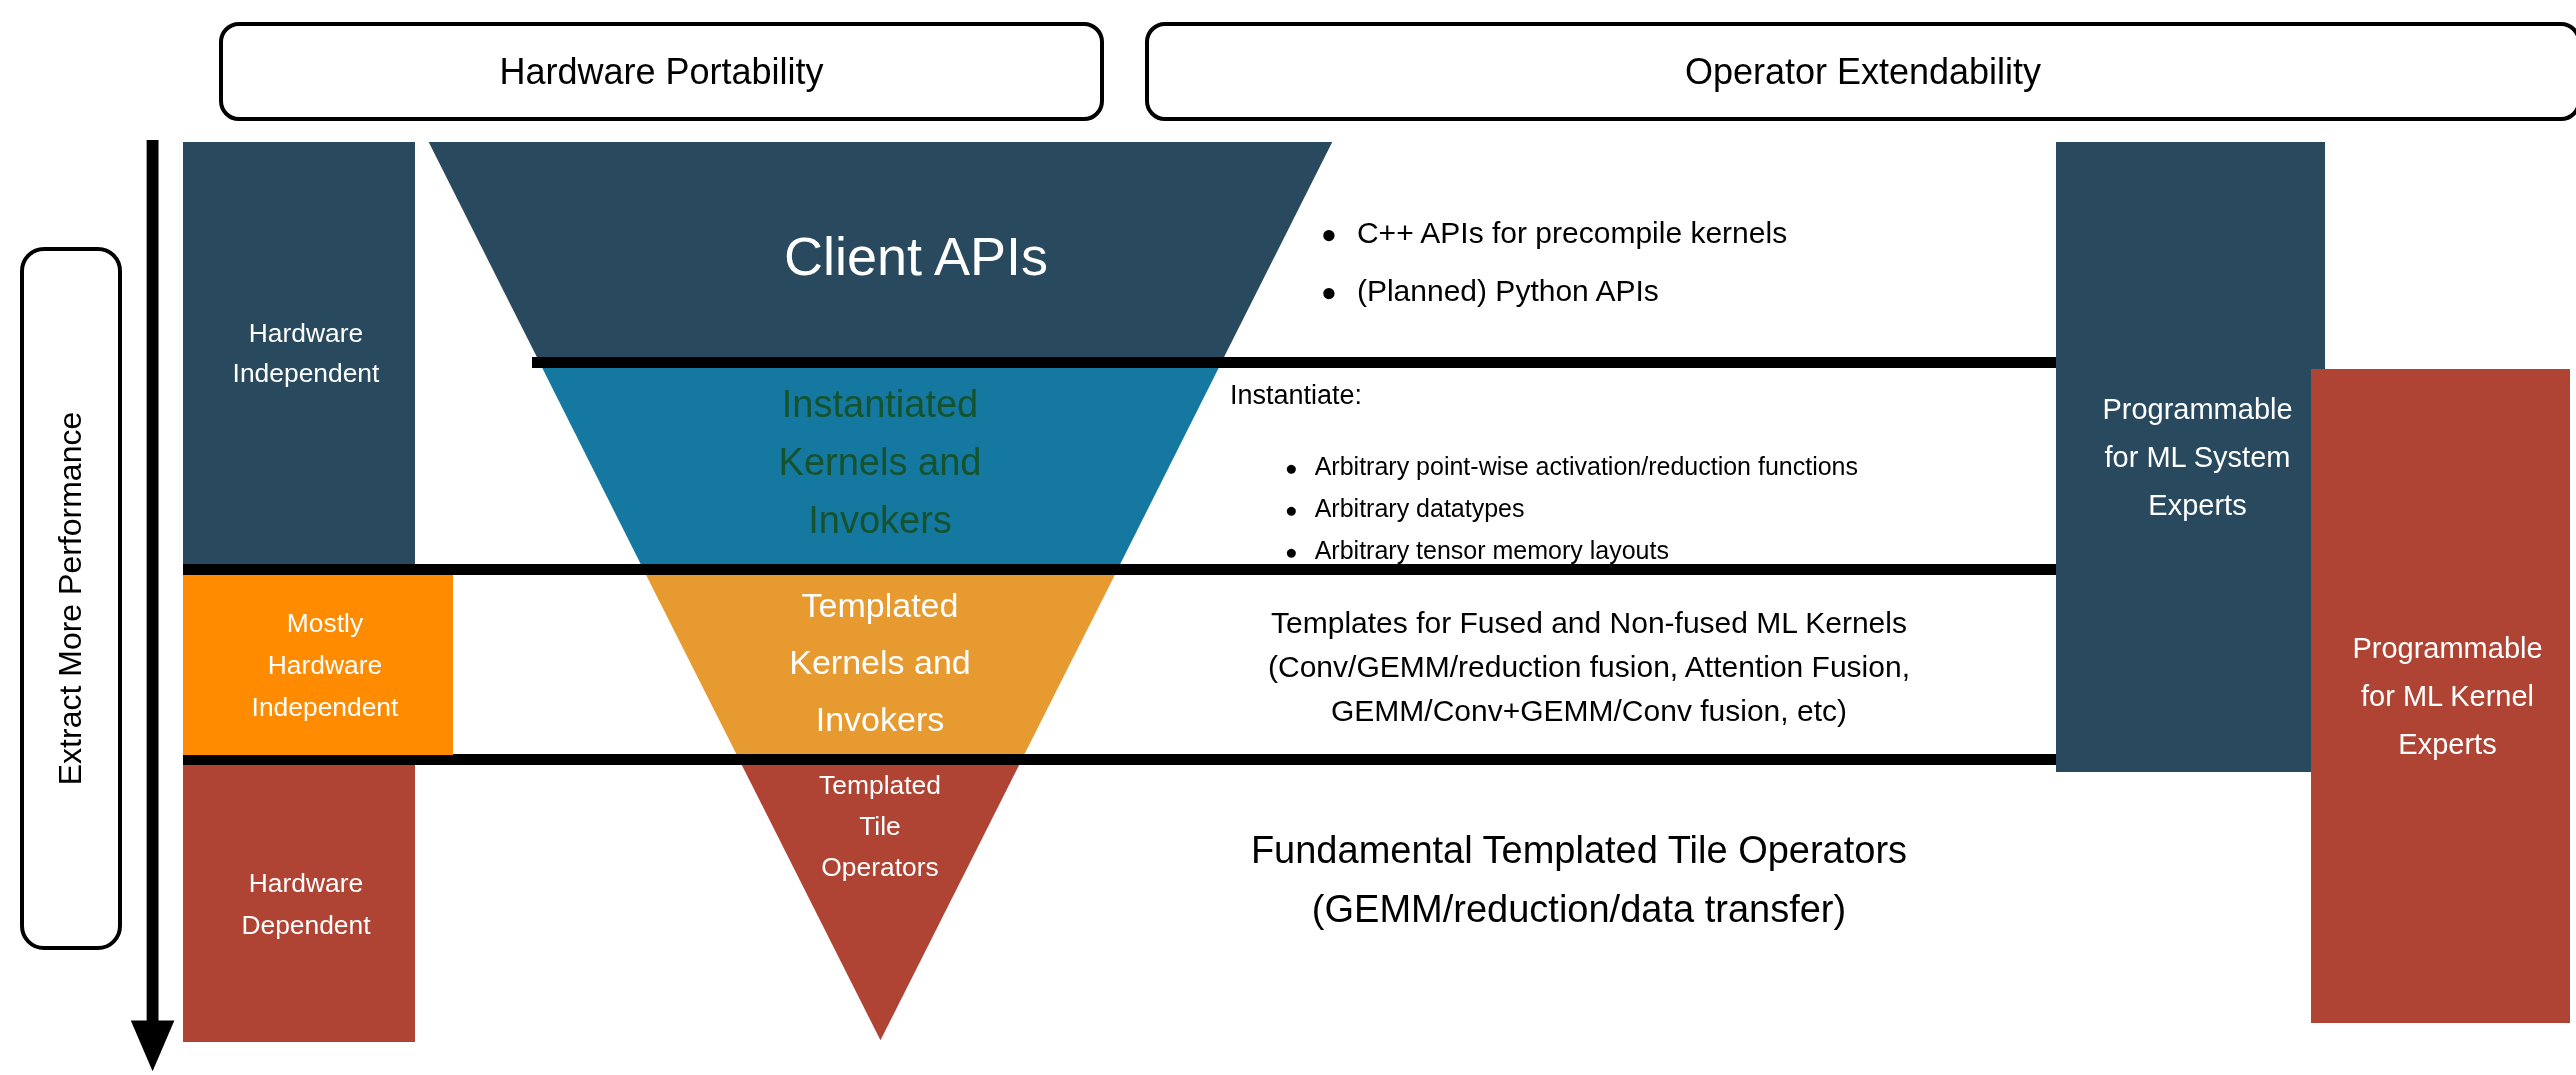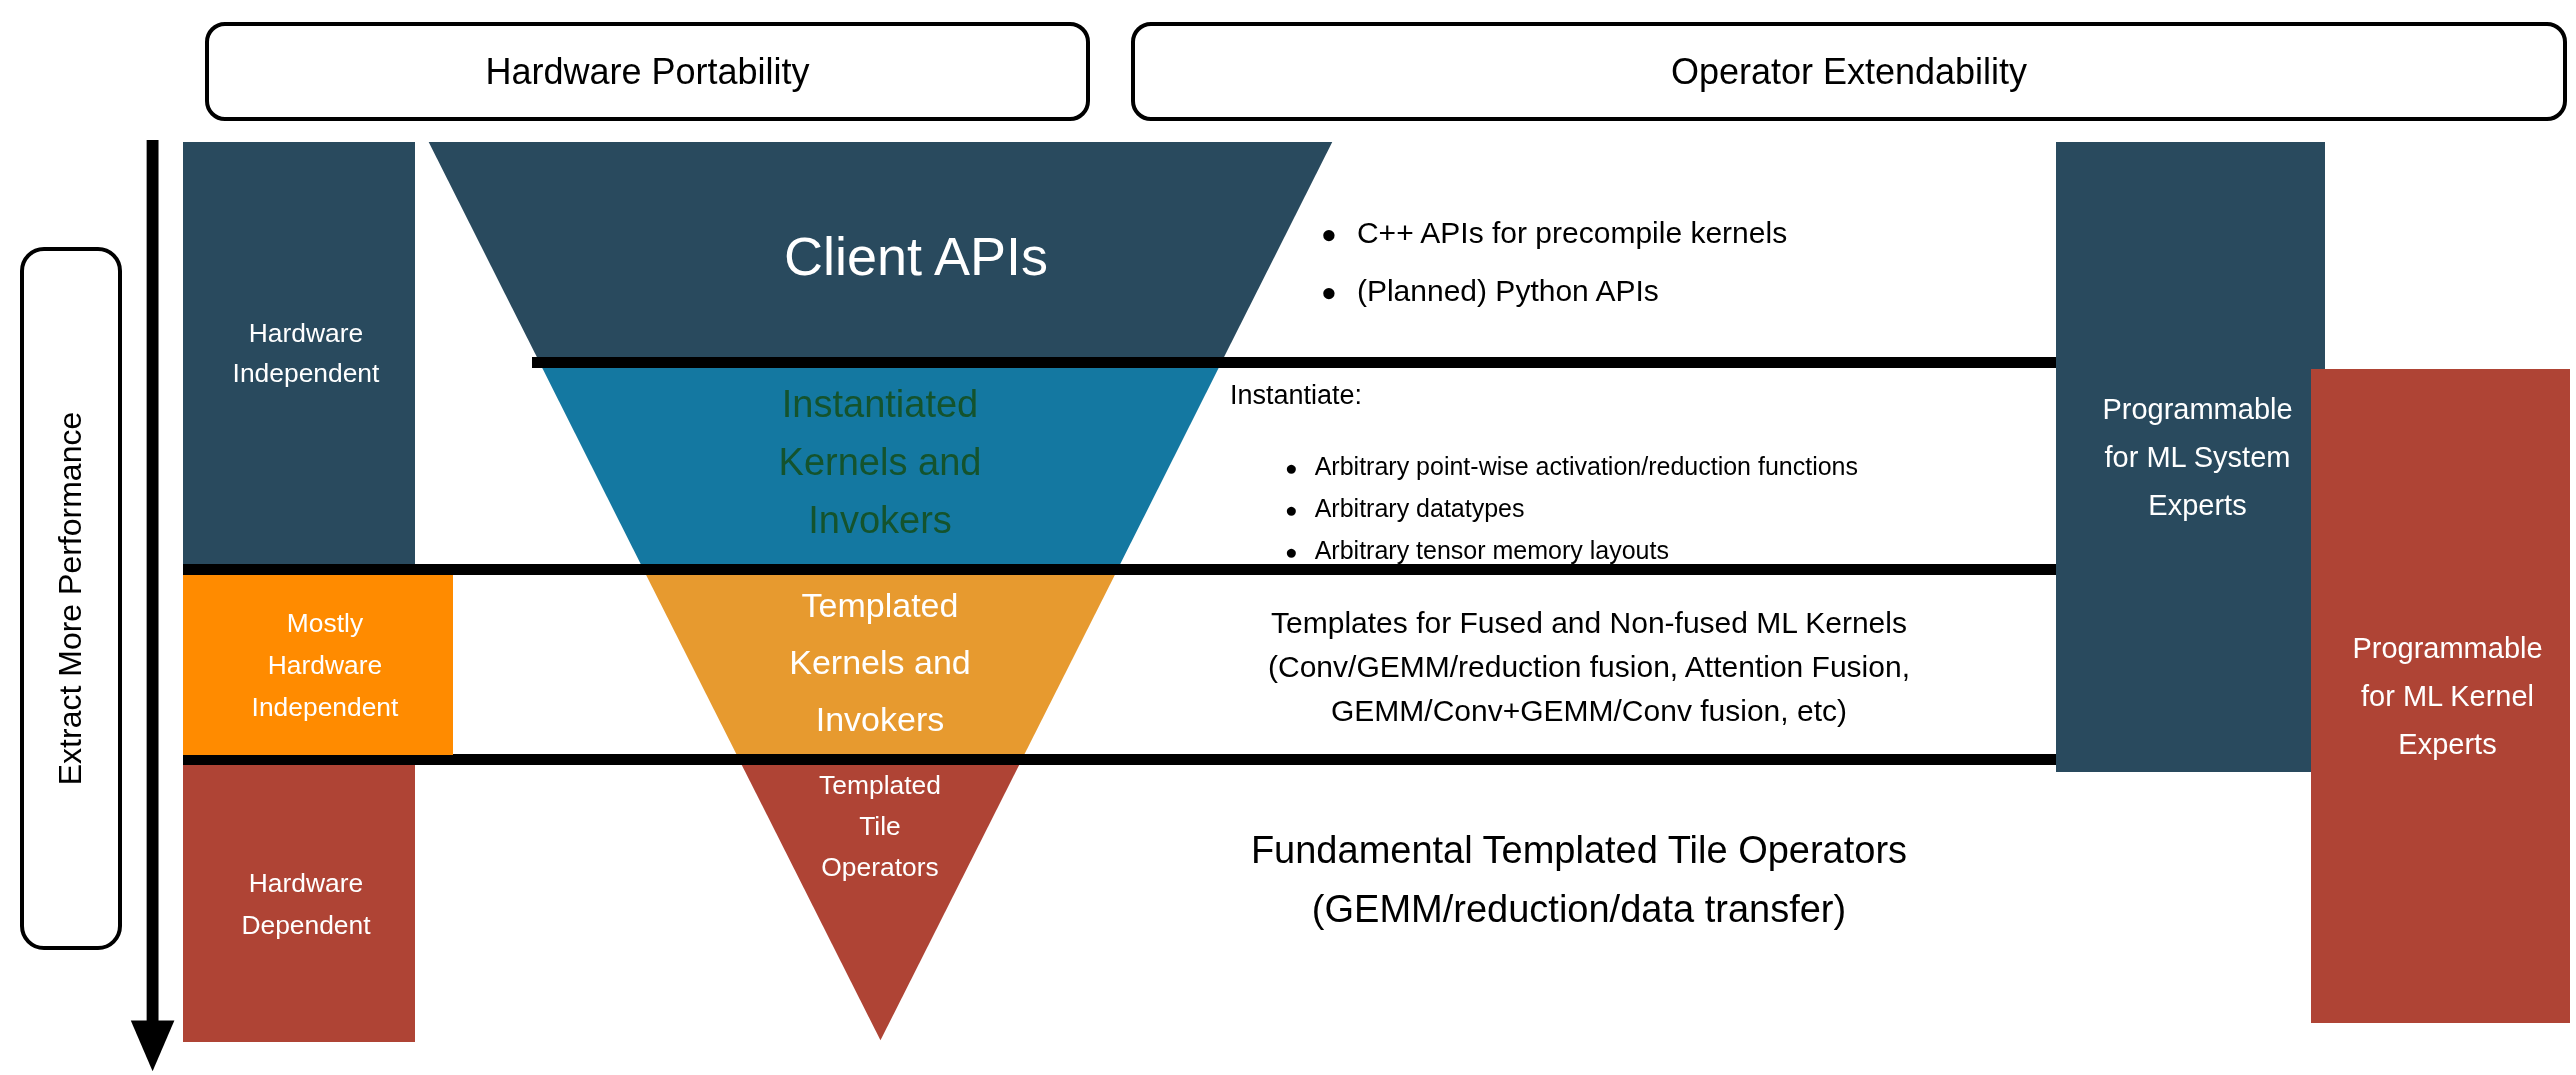--- a/index.html
+++ b/index.html
@@ -23,20 +23,21 @@
     height: 99px;
     background: #ffffff;
     border: 4.6px solid #000000;
     border-radius: 20px;
     box-sizing: border-box;
     display: flex;
     align-items: center;
     justify-content: center;
     font-size: 36px;
     color: #000000;
+    margin-left: 14px;
   }
   #banner-hp { left: 205px; width: 885px; }
   #banner-oe { left: 1131px; width: 1436px; }
 
   
   #perf-box {
     position: absolute;
     left: 20px;
     top: 247px;
     width: 102px;

